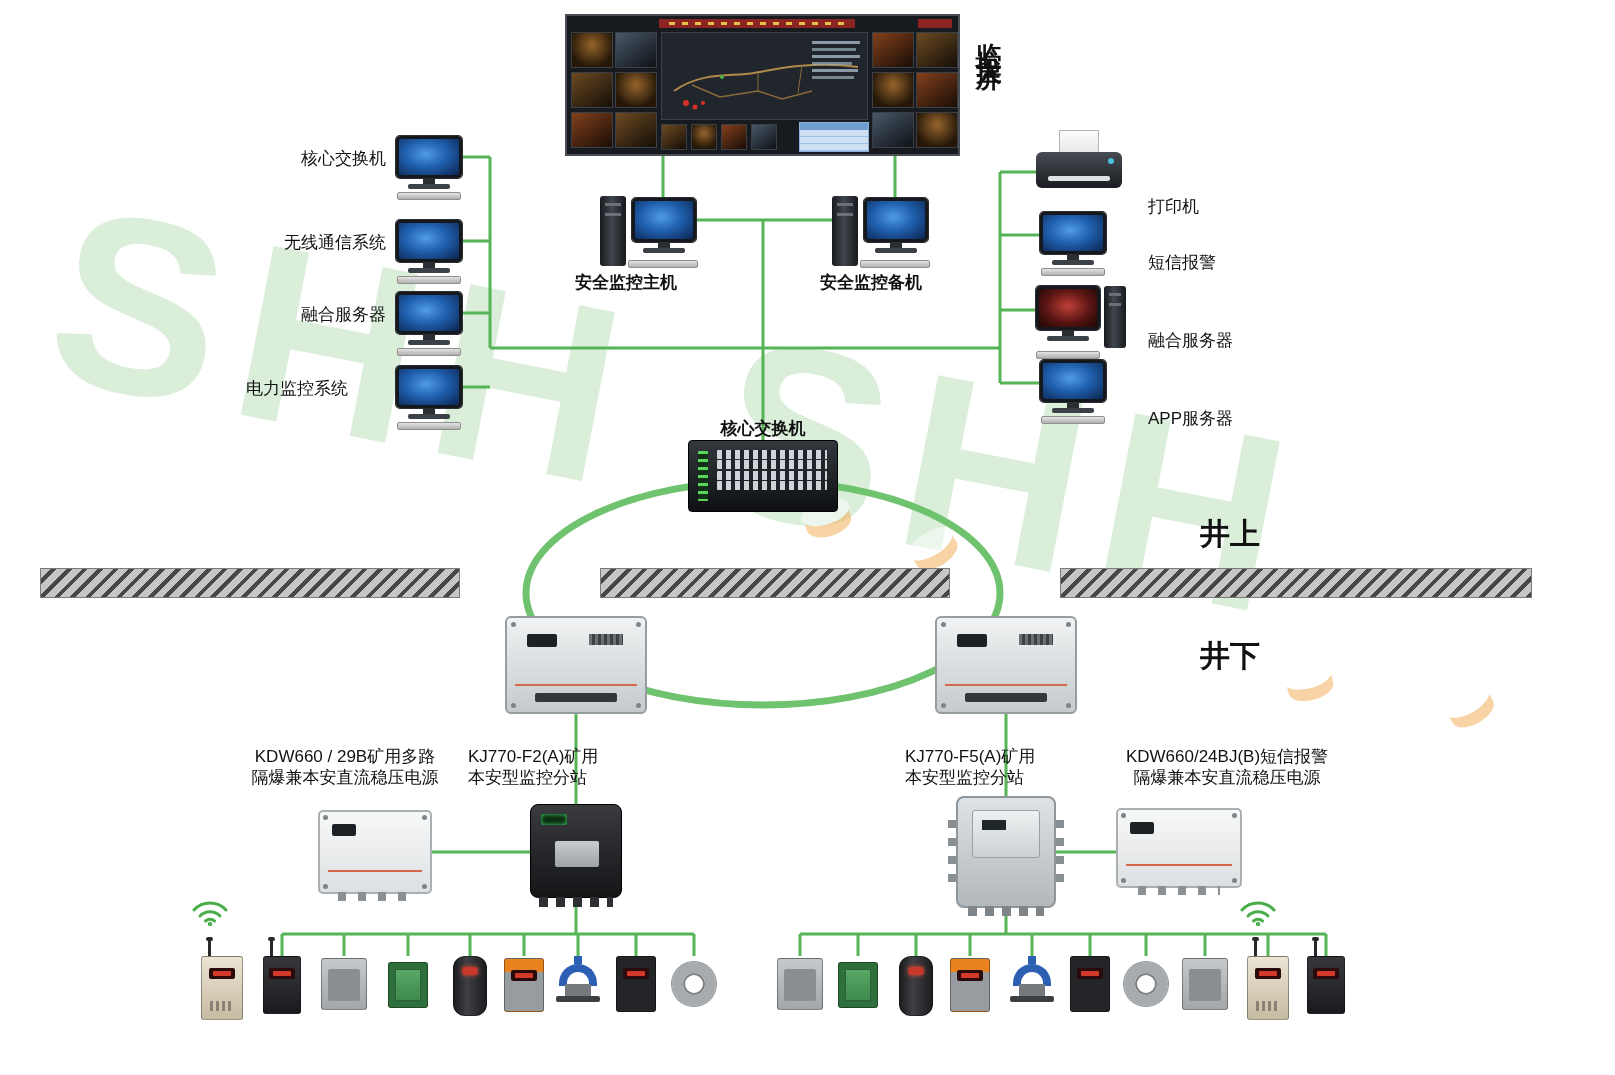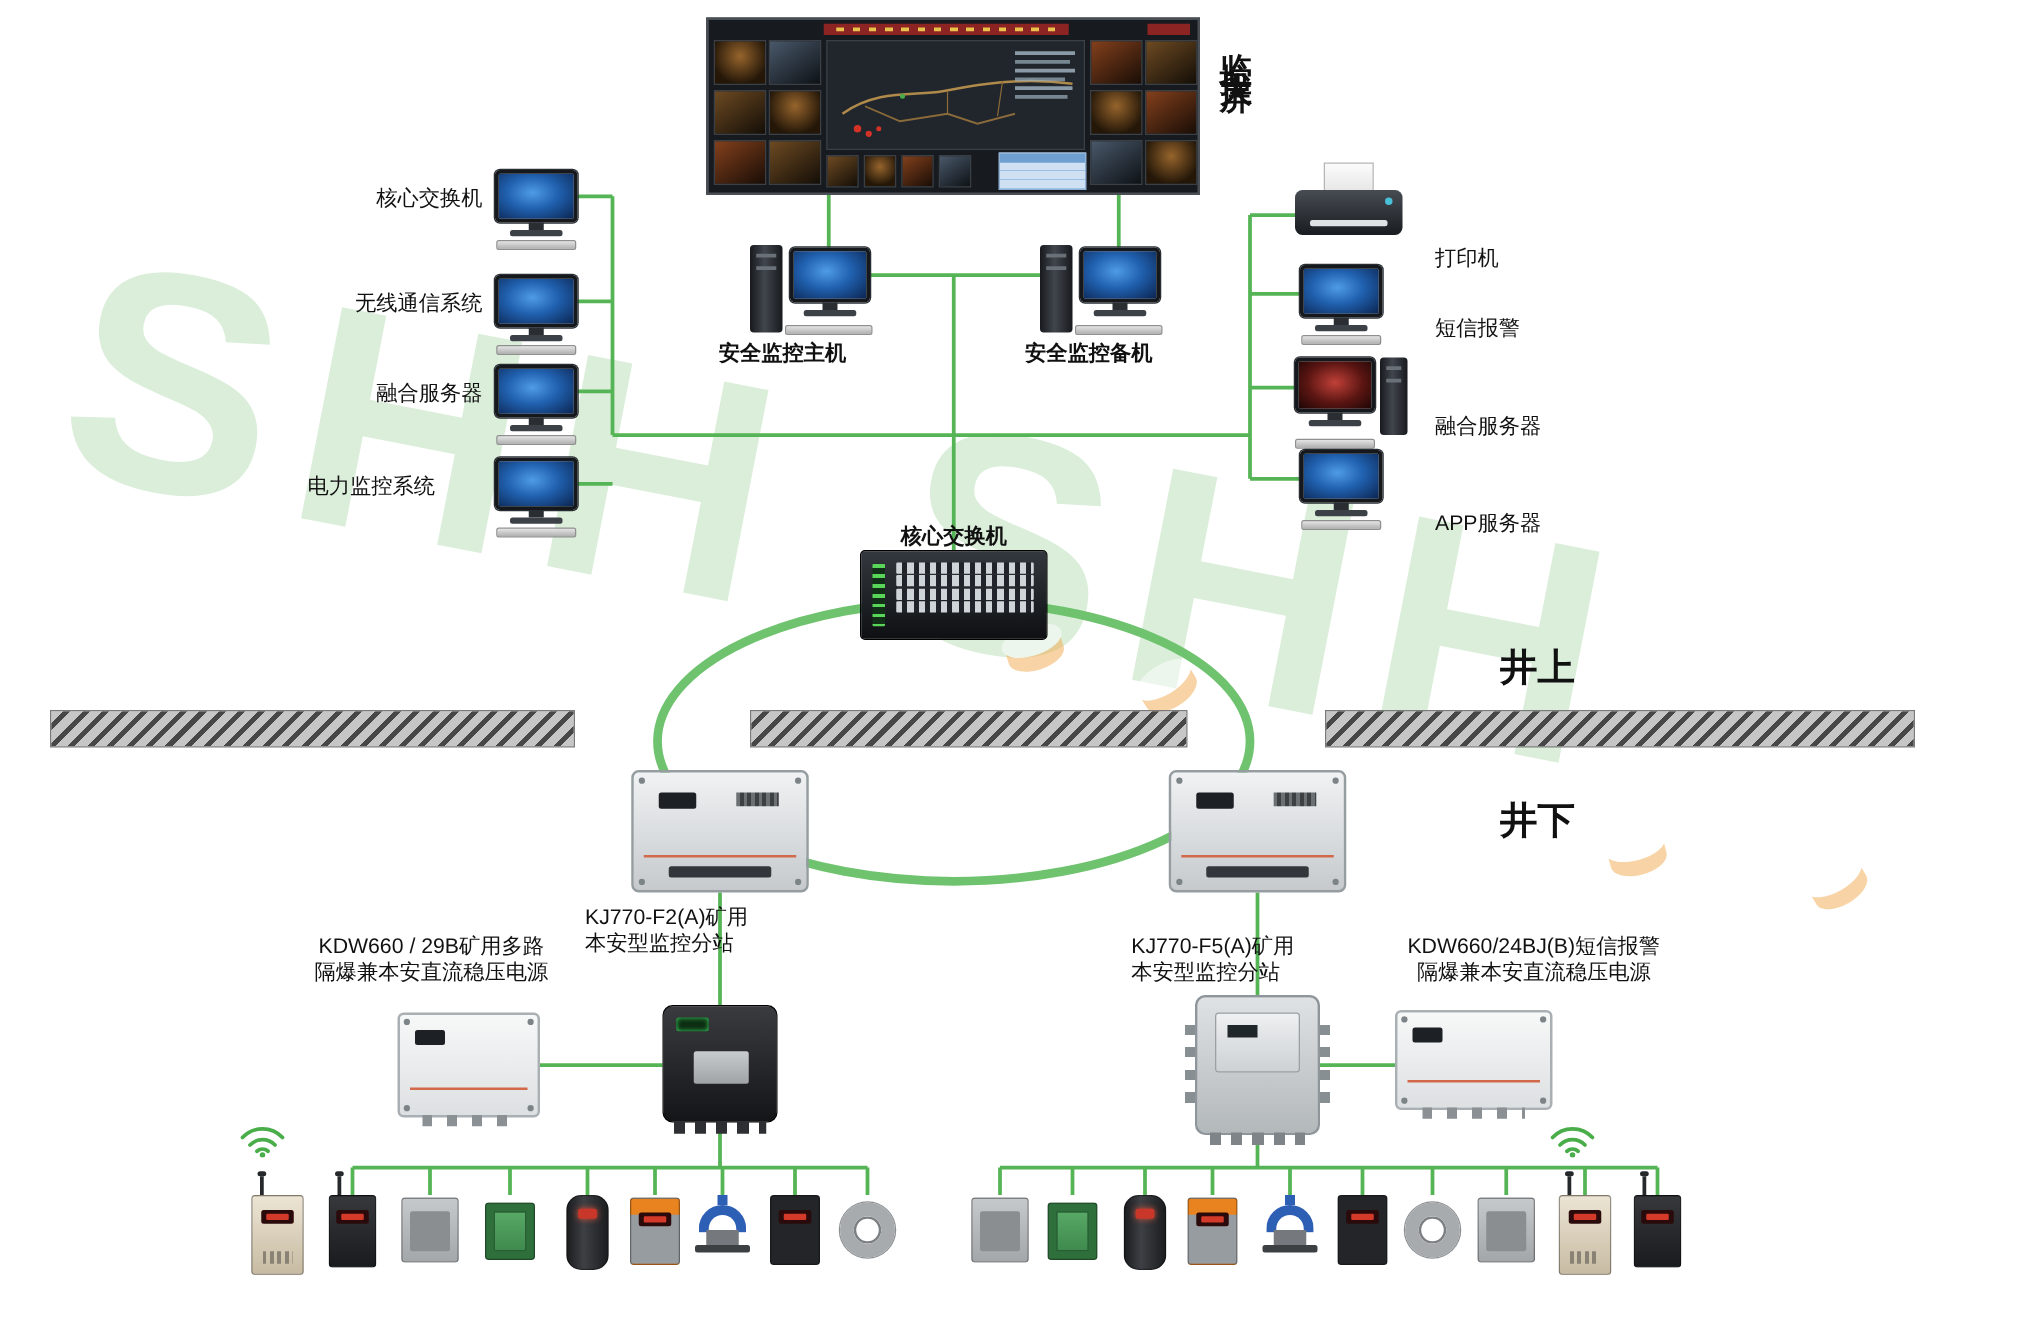--- a/index.html
+++ b/index.html
@@ -358,21 +358,21 @@
     <b class="bolt" style="left:4px;top:4px"></b>
       <b class="bolt" style="right:4px;top:4px"></b>
     <b class="bolt" style="left:4px;bottom:4px"></b>
       <b class="bolt" style="right:4px;bottom:4px"></b>
   </div>
 
   <div class="lbl" style="left:225px;top:746px;width:240px;text-align:center">
     <div>KDW660 / 29B矿用多路</div>
       <div>隔爆兼本安直流稳压电源</div>
   </div>
-  <div class="lbl" style="left:468px;top:723px;width:190px">
+  <div class="lbl" style="left:468px;top:746px;width:190px">
     <div>KJ770-F2(A)矿用</div>
       <div>本安型监控分站</div>
   </div>
   <div class="lbl" style="left:905px;top:746px;width:190px">
     <div>KJ770-F5(A)矿用</div>
       <div>本安型监控分站</div>
   </div>
   <div class="lbl" style="left:1102px;top:746px;width:250px;text-align:center">
     <div>KDW660/24BJ(B)短信报警</div>
       <div>隔爆兼本安直流稳压电源</div>

